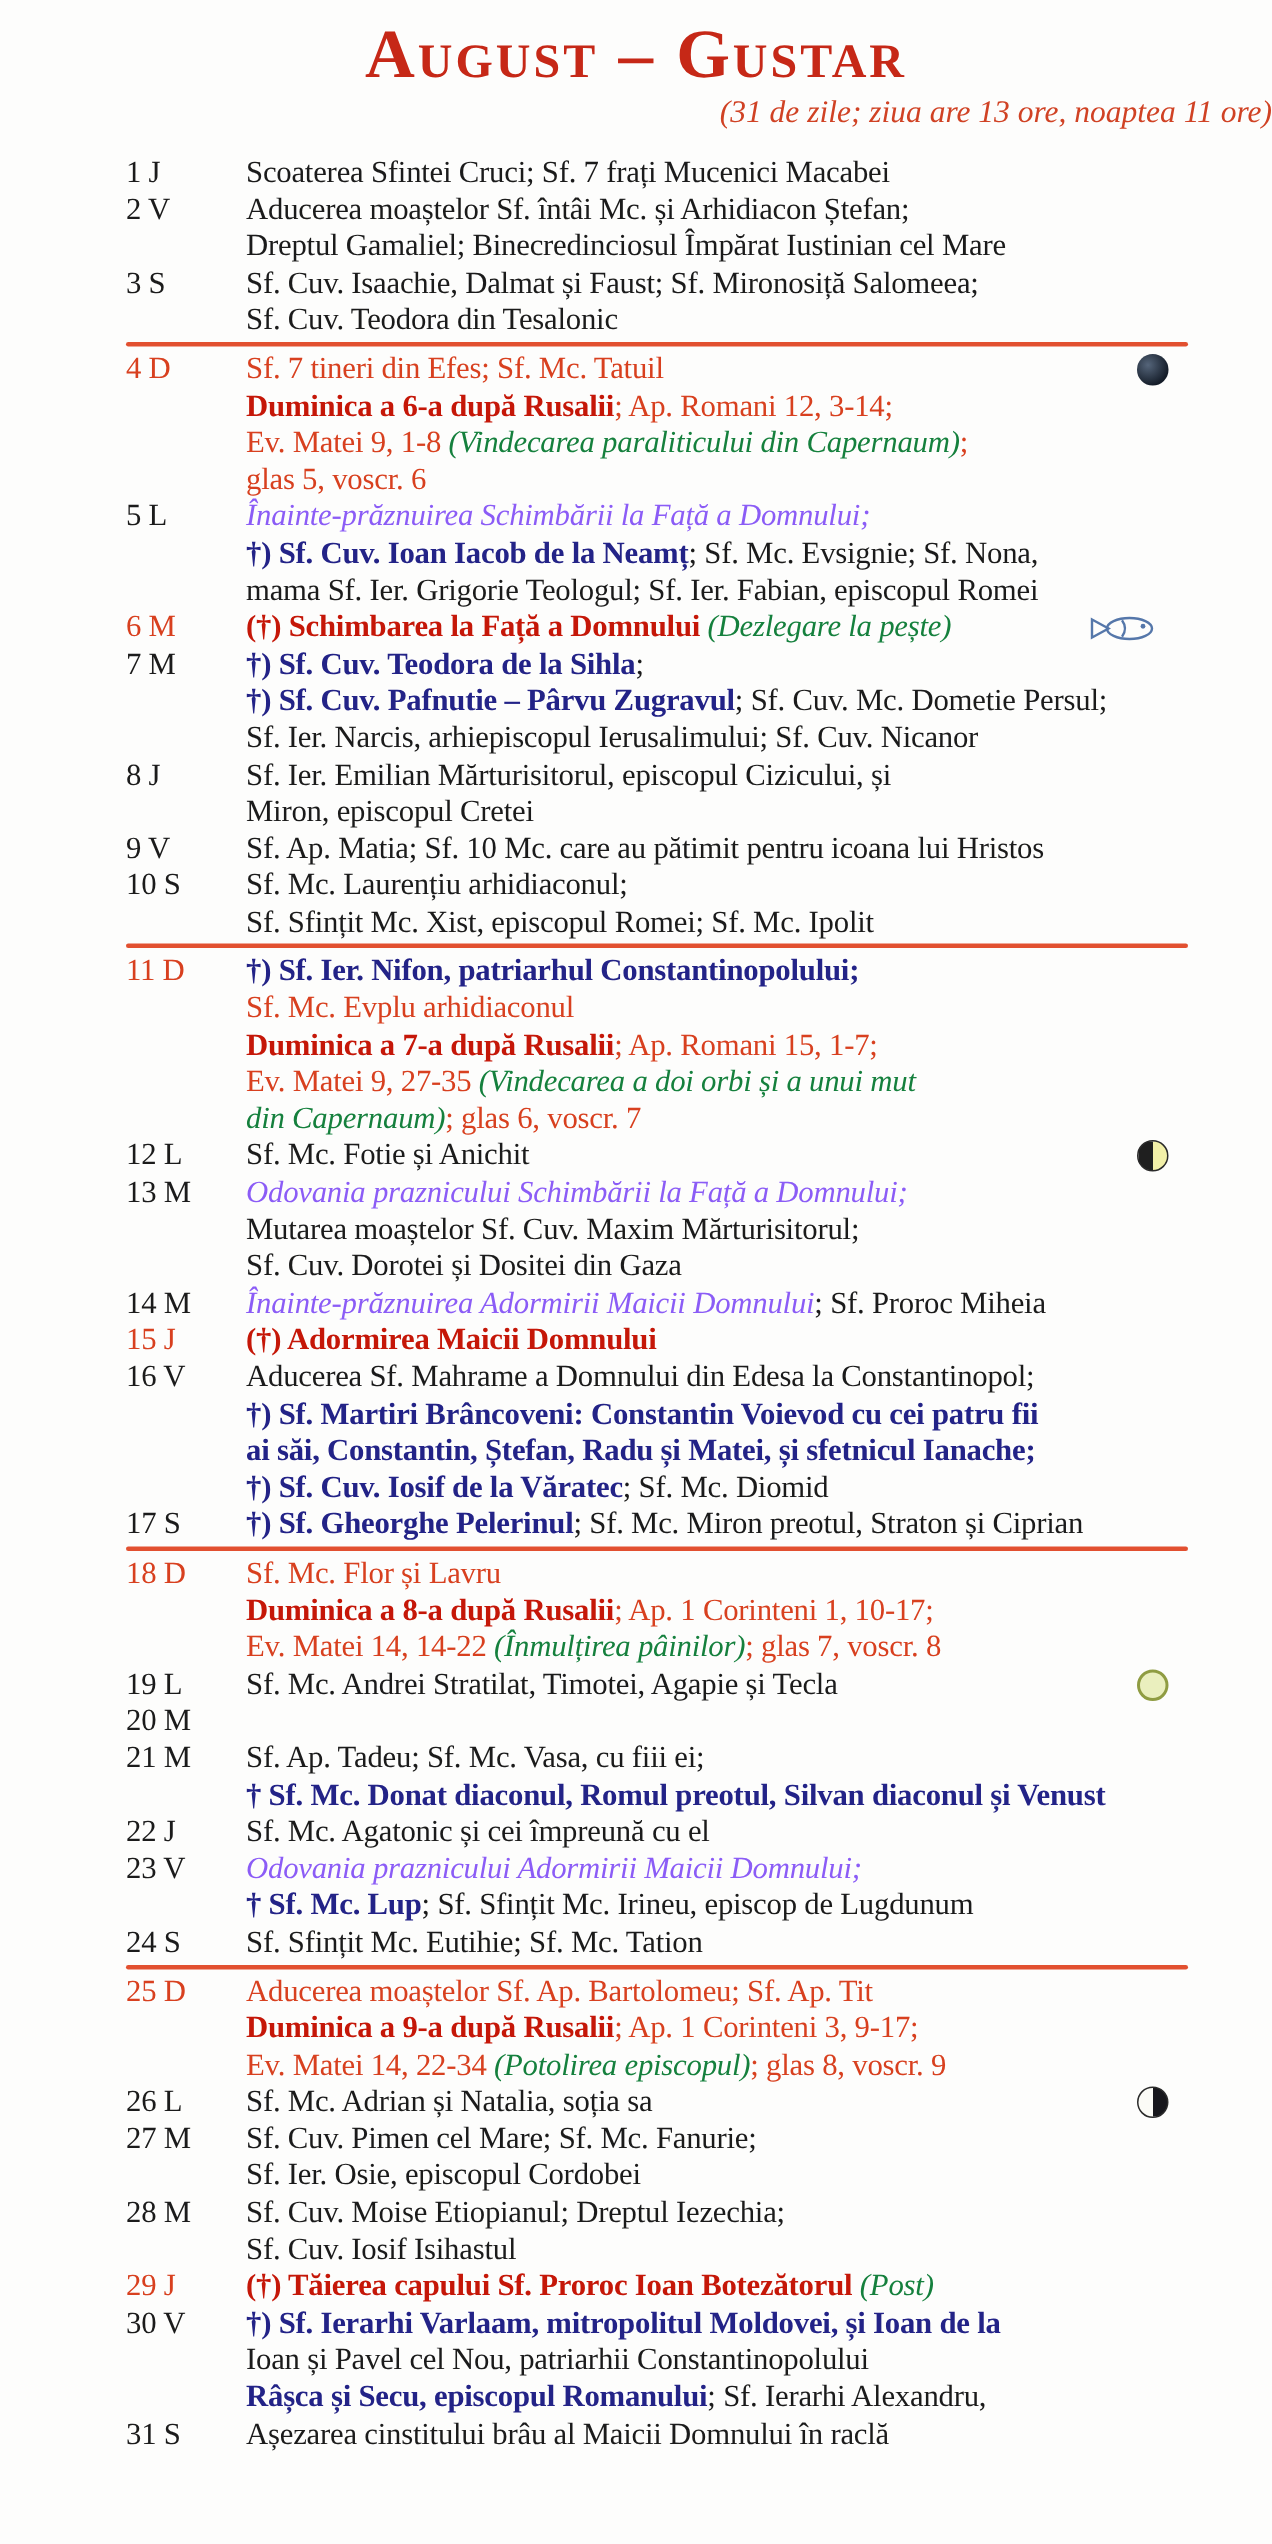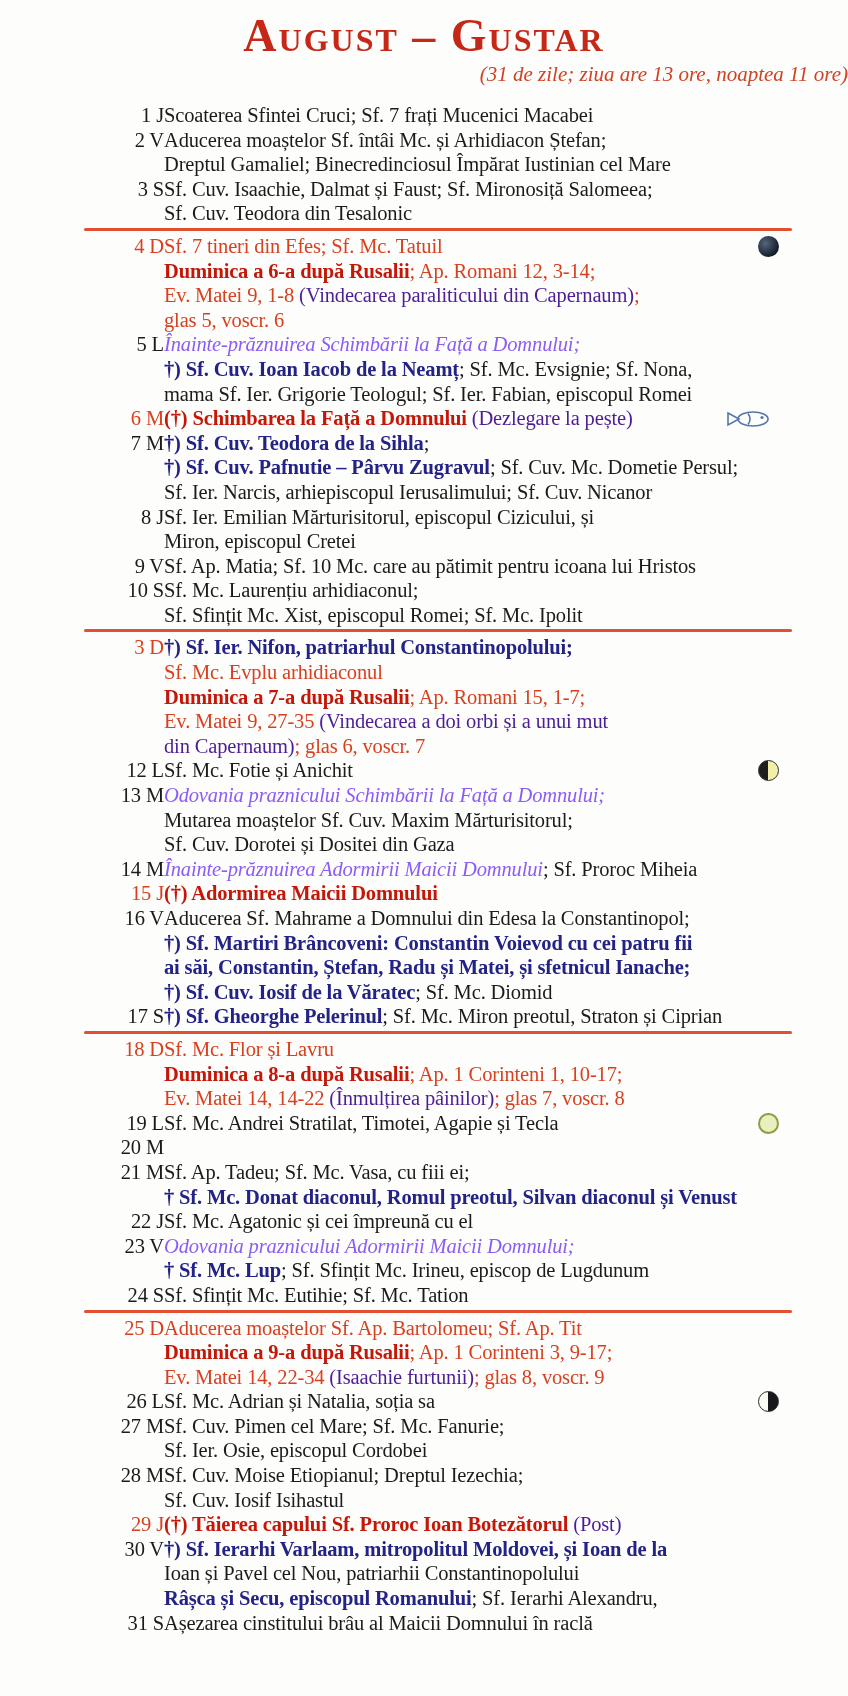--- a/index.html
+++ b/index.html
@@ -28,30 +28,30 @@
     text-align:right;
   }
   .entries {
     position:absolute;
     left:84px; right:56px; top:103px;
     font-size:20.5px;
     line-height:24.6px;
     letter-spacing:-0.15px;
   }
   .entry { display:flex; position:relative; }
-  .day { width:80px; flex:0 0 80px;text-align:right; }
+  .day { width:80px; flex:0 0 80px; }
   .day.red { color:#d8401f; }
   .lines { flex:1; min-width:0; }
   .line { white-space:nowrap; }
   .s-k { color:#1b1b1b; }
   .s-i { color:#8b5cf6; font-style:italic; }
   .s-b { color:#232387; font-weight:bold; }
   .s-r { color:#d8401f; }
   .s-rb { color:#c51708; font-weight:bold; }
-  .s-ri { color:#4c1d95; }
+  .s-ri { color:#15803d; font-style:italic; }
   .separator {
     height:3px;
     background:#e25030;
     margin:2px 0 3px 0;
     border-radius:2px;
   }
   .icon { position:absolute; }
   .moon { width:21px; height:21px; border-radius:50%; right:13px; top:2px; }
   .moon-full { background:radial-gradient(circle at 35% 35%, #55657a, #141c28 72%); }
   .moon-last-quarter { background:linear-gradient(90deg, #1f1f1f 50%, #f2f0a8 50%); border:1px solid #2a2a2a; box-sizing:border-box; }
@@ -147,21 +147,21 @@
       </div>
       <div class="entry">
         <span class="day">10 S</span>
         <div class="lines">
           <div class="line"><span class="s-k">Sf. Mc. Laurențiu arhidiaconul;</span></div>
           <div class="line"><span class="s-k">Sf. Sfințit Mc. Xist, episcopul Romei; Sf. Mc. Ipolit</span></div>
         </div>
       </div>
       <div class="separator"></div>
       <div class="entry">
-        <span class="day red">3 D</span>
+        <span class="day red">11 D</span>
         <div class="lines">
           <div class="line"><span class="s-b">†) Sf. Ier. Nifon, patriarhul Constantinopolului;</span></div>
           <div class="line"><span class="s-r">Sf. Mc. Evplu arhidiaconul</span></div>
           <div class="line"><span class="s-rb">Duminica a 7-a după Rusalii</span><span class="s-r">; Ap. Romani 15, 1-7;</span></div>
           <div class="line"><span class="s-r">Ev. Matei 9, 27-35 </span><span class="s-ri">(Vindecarea a doi orbi și a unui mut</span></div>
           <div class="line"><span class="s-ri">din Capernaum)</span><span class="s-r">; glas 6, voscr. 7</span></div>
         </div>
       </div>
       <div class="entry">
         <span class="day">12 L</span>
@@ -249,21 +249,21 @@
         <div class="lines">
           <div class="line"><span class="s-k">Sf. Sfințit Mc. Eutihie; Sf. Mc. Tation</span></div>
         </div>
       </div>
       <div class="separator"></div>
       <div class="entry">
         <span class="day red">25 D</span>
         <div class="lines">
           <div class="line"><span class="s-r">Aducerea moaștelor Sf. Ap. Bartolomeu; Sf. Ap. Tit</span></div>
           <div class="line"><span class="s-rb">Duminica a 9-a după Rusalii</span><span class="s-r">; Ap. 1 Corinteni 3, 9-17;</span></div>
-          <div class="line"><span class="s-r">Ev. Matei 14, 22-34 </span><span class="s-ri">(Isaachie furtunii)</span><span class="s-r">; glas 8, voscr. 9</span></div>
+          <div class="line"><span class="s-r">Ev. Matei 14, 22-34 </span><span class="s-ri">(Potolirea episcopul)</span><span class="s-r">; glas 8, voscr. 9</span></div>
         </div>
       </div>
       <div class="entry">
         <span class="day">26 L</span>
         <div class="lines">
           <div class="line"><span class="s-k">Sf. Mc. Adrian și Natalia, soția sa</span></div>
         </div>
         <span class="icon moon moon-first-quarter"></span>
       </div>
       <div class="entry">

